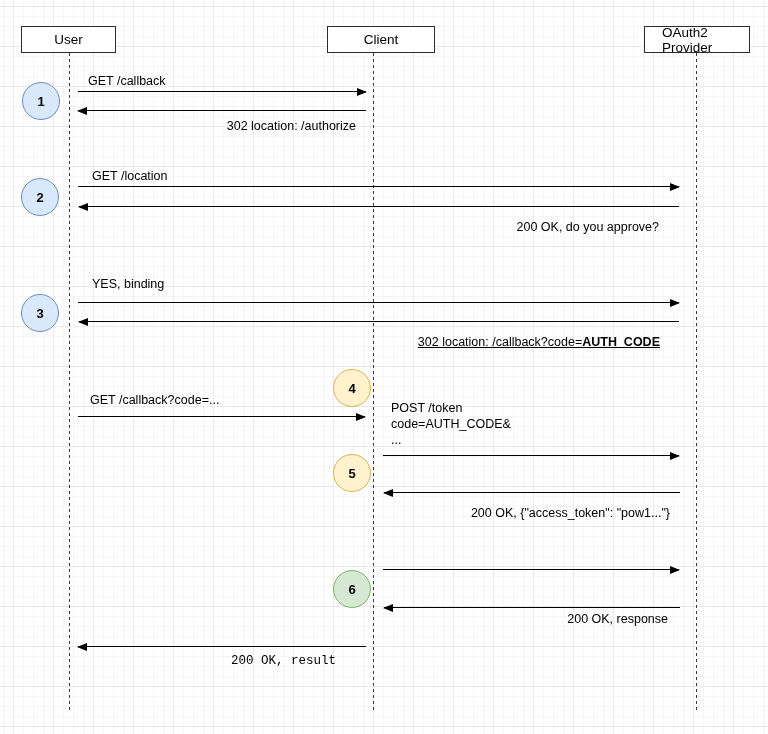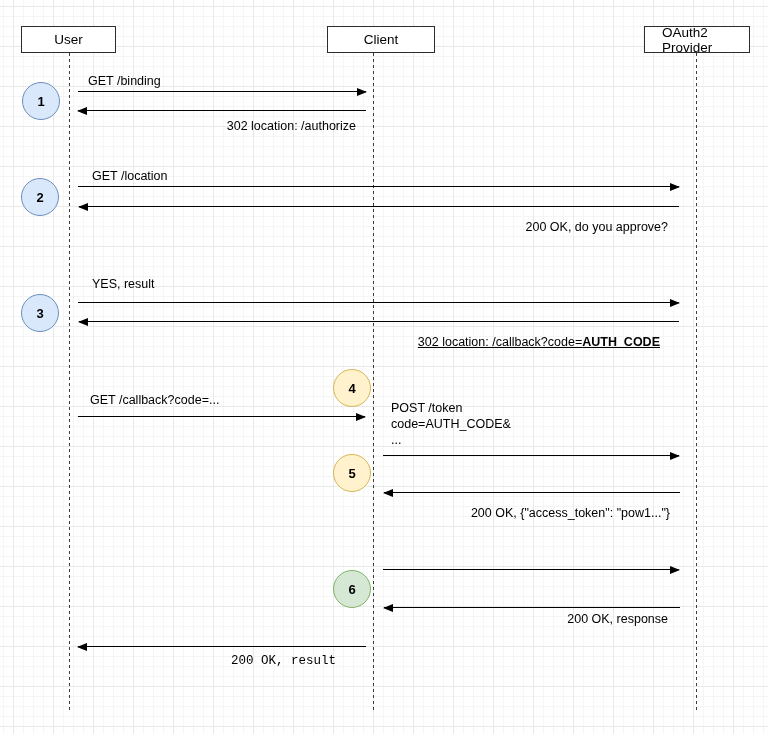--- a/index.html
+++ b/index.html
@@ -80,31 +80,31 @@
   <div class="lifeline" style="left:372.5px;"></div>
   <div class="lifeline" style="left:695.5px;"></div>
 
   <div class="step blue" style="left:22px;  top:82px;">1</div>
   <div class="step blue" style="left:21px;  top:178px;">2</div>
   <div class="step blue" style="left:21px;  top:294px;">3</div>
   <div class="step yellow" style="left:333px; top:369px;">4</div>
   <div class="step yellow" style="left:333px; top:454px;">5</div>
   <div class="step green" style="left:333px; top:570px;">6</div>
 
-  <span class="msg-label" style="left:88px; top:74px;">GET /binding</span>
+  <span class="msg-label" style="left:88px; top:74px;">GET /callback</span>
   <div class="arrow right" style="left:78px; top:91px; width:288px;"></div>
   <div class="arrow left" style="left:78px; top:110px; width:288px;"></div>
   <span class="msg-label" style="right:412px; top:119px;">302 location: /authorize</span>
 
   <span class="msg-label" style="left:92px; top:169px;">GET /location</span>
   <div class="arrow right" style="left:78px; top:186px; width:601px;"></div>
   <div class="arrow left" style="left:79px; top:206px; width:600px;"></div>
-  <span class="msg-label" style="right:100px; top:220px;text-align:center;">200 OK, do you approve?</span>
+  <span class="msg-label" style="right:109px; top:220px;text-align:center;">200 OK, do you approve?</span>
 
-  <span class="msg-label" style="left:92px; top:277px;">YES, result</span>
+  <span class="msg-label" style="left:92px; top:277px;">YES, binding</span>
   <div class="arrow right" style="left:78px; top:302px; width:601px;"></div>
   <div class="arrow left" style="left:79px; top:321px; width:600px;"></div>
   <span class="msg-label" style="right:108px; top:335px;text-decoration:underline;"><span>302 location: /callback?code=</span><b>AUTH_CODE</b></span>
 
   <span class="msg-label" style="left:90px; top:393px;">GET /callback?code=...</span>
   <div class="arrow right" style="left:78px; top:416px; width:287px;"></div>
   <span class="msg-label msg-multiline" style="left:391px; top:400px;">
       <span>POST /token</span>
       <span>code=AUTH_CODE&amp;</span>
       <span>...</span>

